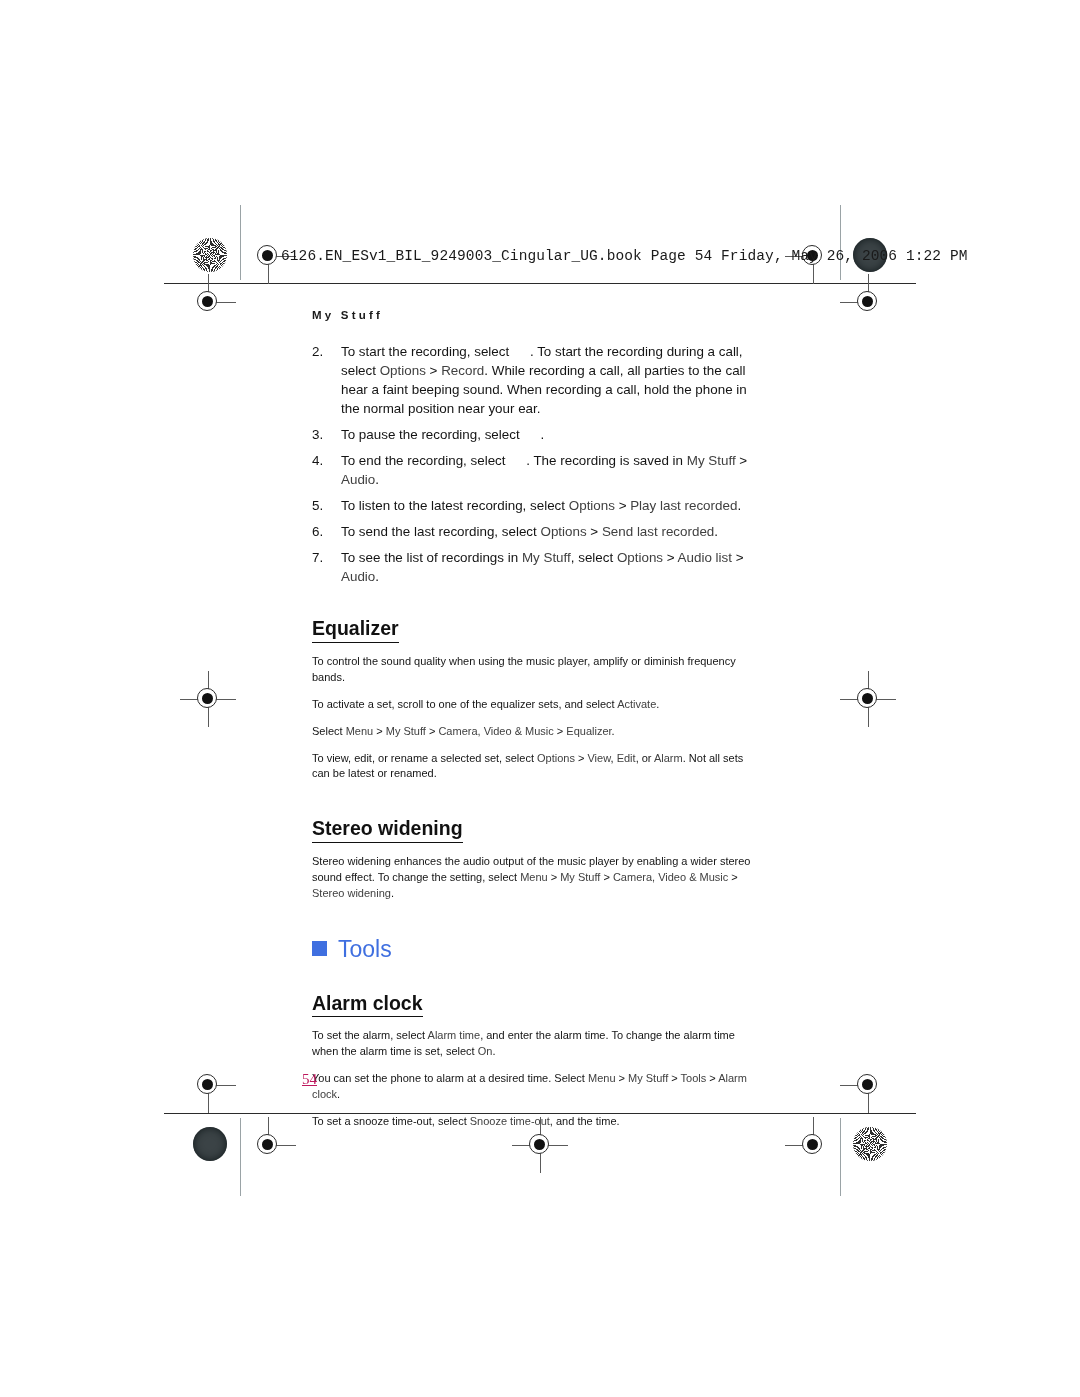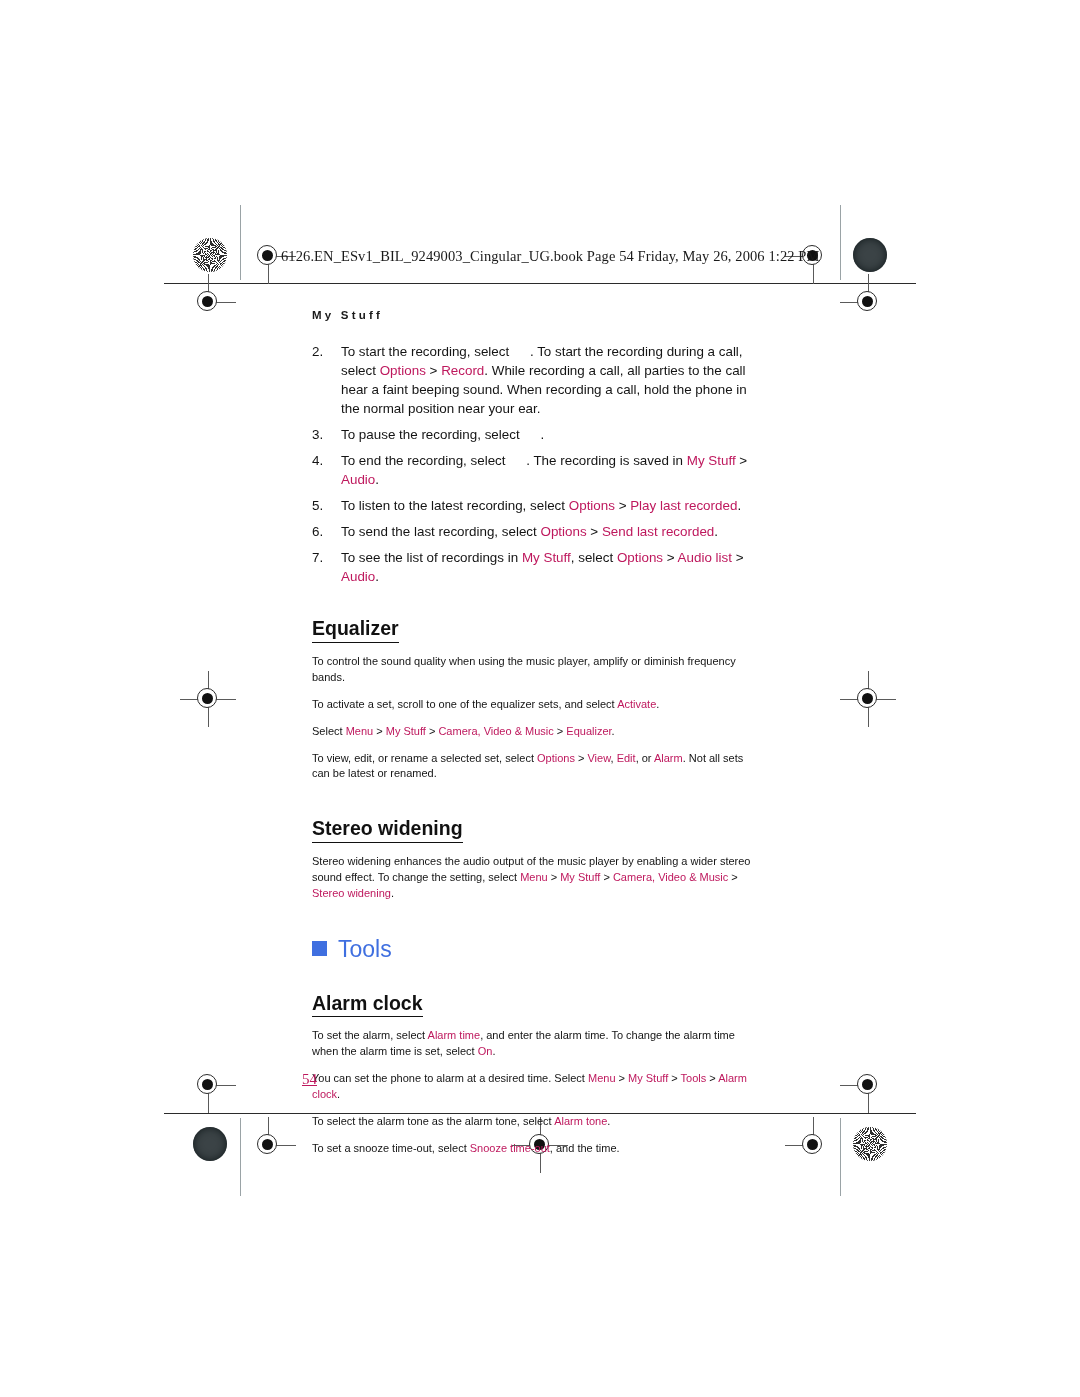--- a/index.html
+++ b/index.html
@@ -84,21 +84,21 @@
     position: absolute;
     width: 1px;
     background: #9aa3a6;
   }
 
   
   .slugline {
     position: absolute;
     left: 281px;
     top: 248px;
-    font-family: Liberation Serif, serif;
+    font-family: Liberation Mono, monospace;
     font-size: 14.5px;
     color: #1a1a1a;
     white-space: nowrap;
     letter-spacing: 0.1px;
   }
 
   .content {
     position: absolute;
     left: 312px;
     top: 309px;
@@ -172,21 +172,21 @@
     flex: 0 0 auto;
   }
 
   p.body {
     font-size: 11px;
     line-height: 1.45;
     margin: 0 0 11px 0;
     color: #141414;
   }
 
-  .lnk { color: #be185d; }
+  .lnk { color: #404040; }
   .gt { color: #141414; margin-top: 40px; }
 
   .folio {
     position: absolute;
     left: 302px;
     top: 1071px;
     font-family: "Liberation Serif", serif;
     font-size: 15px;
     color: #be185d;
     text-decoration: underline;
@@ -315,21 +315,20 @@
       <span class="bullet"></span>
       <span>Tools</span>
     </h1>
 
     <div class="sec-wrap">
       <h2 class="sec">Alarm clock</h2>
     </div>
     <div id="alarm-body">
         <p class="body"><span class="gt">To set the alarm, select </span><span class="lnk">Alarm time</span><span class="gt">, and enter the alarm time. To change the alarm time when the alarm time is set, select </span><span class="lnk">On</span><span class="gt">.</span></p>
         <p class="body"><span class="gt">You can set the phone to alarm at a desired time. Select </span><span class="lnk">Menu</span><span class="gt"> &gt; </span><span class="lnk">My Stuff</span><span class="gt"> &gt; </span><span class="lnk">Tools</span><span class="gt"> &gt; </span><span class="lnk">Alarm clock</span><span class="gt">.</span></p>
-        <p class="body"><span class="gt">To select the alarm tone as the alarm tone, select </span><span class="lnk">Alarm tone</span><span class="gt">.</span></p>
         <p class="body"><span class="gt">To set a snooze time-out, select </span><span class="lnk">Snooze time-out</span><span class="gt">, and the time.</span></p>
       </div>
 
   </div>
 
   <div class="folio">54</div>
 
 </div>
 
 </body></html>

